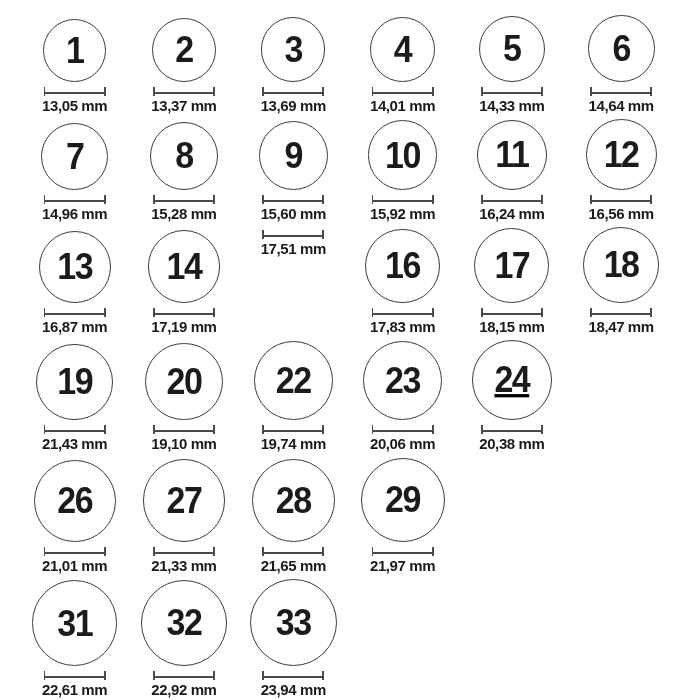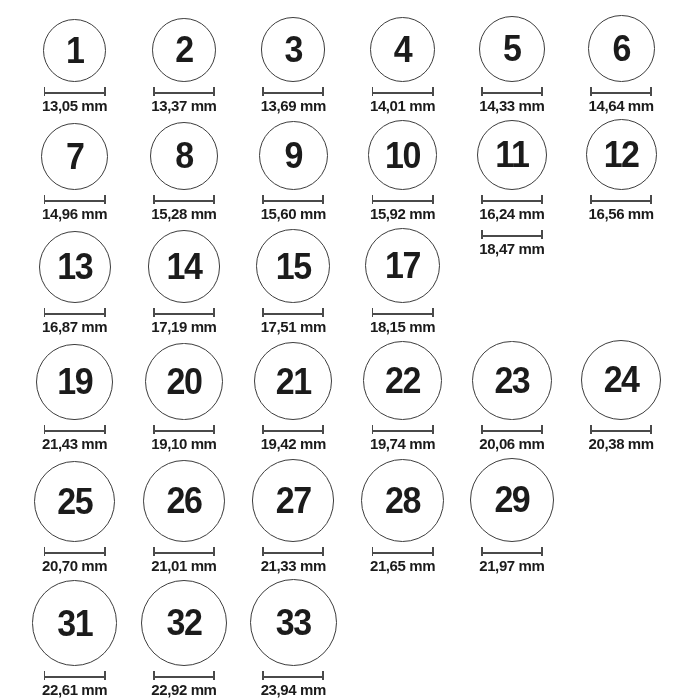--- a/index.html
+++ b/index.html
@@ -266,46 +266,59 @@
       </div>
     </div>
     <div class="measure-bar">
       <span class="tick left"></span>
       <span class="line"></span>
       <span class="tick right"></span>
     </div>
     <div class="diameter-label">17,19 mm</div>
   </div>
       <div class="cell">
+    <div class="measure-bar">
+      <span class="tick left"></span>
+      <span class="line"></span>
+      <span class="tick right"></span>
+    </div>
+    <div class="diameter-label">17,51 mm</div>
+  </div>
+      <div class="cell">
     <div class="circle-area" style="height: 77.75px;">
-      <div class="ring-circle" style="width: 73.5px; height: 73.5px;">
-        <span class="ring-number">15</span>
-      </div>
-    </div>
-    <div class="measure-bar">
-      <span class="tick left"></span>
-      <span class="line"></span>
-      <span class="tick right"></span>
-    </div>
-    <div class="diameter-label">17,51 mm</div>
+      <div class="ring-circle" style="width: 74.25px; height: 74.25px;">
+        <span class="ring-number">16</span>
+      </div>
+    </div>
+    <div class="measure-bar">
+      <span class="tick left"></span>
+      <span class="line"></span>
+      <span class="tick right"></span>
+    </div>
+    <div class="diameter-label">17,83 mm</div>
   </div>
       <div class="cell">
     <div class="circle-area" style="height: 77.75px;">
       <div class="ring-circle" style="width: 75px; height: 75px;">
         <span class="ring-number">17</span>
       </div>
     </div>
     <div class="measure-bar">
       <span class="tick left"></span>
       <span class="line"></span>
       <span class="tick right"></span>
     </div>
     <div class="diameter-label">18,15 mm</div>
   </div>
       <div class="cell">
+    <div class="circle-area" style="height: 77.75px;">
+      <div class="ring-circle" style="width: 75.75px; height: 75.75px;">
+        <span class="ring-number">18</span>
+      </div>
+    </div>
     <div class="measure-bar">
       <span class="tick left"></span>
       <span class="line"></span>
       <span class="tick right"></span>
     </div>
     <div class="diameter-label">18,47 mm</div>
   </div>
     </div>
     <div class="row">
       <div class="cell">
@@ -329,33 +342,20 @@
     </div>
     <div class="measure-bar">
       <span class="tick left"></span>
       <span class="line"></span>
       <span class="tick right"></span>
     </div>
     <div class="diameter-label">19,10 mm</div>
   </div>
       <div class="cell">
     <div class="circle-area" style="height: 82.25px;">
-      <div class="ring-circle" style="width: 78px; height: 78px;">
-        <span class="ring-number">21</span>
-      </div>
-    </div>
-    <div class="measure-bar">
-      <span class="tick left"></span>
-      <span class="line"></span>
-      <span class="tick right"></span>
-    </div>
-    <div class="diameter-label">19,42 mm</div>
-  </div>
-      <div class="cell">
-    <div class="circle-area" style="height: 82.25px;">
       <div class="ring-circle" style="width: 78.75px; height: 78.75px;">
         <span class="ring-number">22</span>
       </div>
     </div>
     <div class="measure-bar">
       <span class="tick left"></span>
       <span class="line"></span>
       <span class="tick right"></span>
     </div>
     <div class="diameter-label">19,74 mm</div>
@@ -367,47 +367,34 @@
       </div>
     </div>
     <div class="measure-bar">
       <span class="tick left"></span>
       <span class="line"></span>
       <span class="tick right"></span>
     </div>
     <div class="diameter-label">20,06 mm</div>
   </div>
       <div class="cell">
-    <div class="circle-area" style="height: 82.25px;">
+    <div class="circle-area" style="height: 82.25px; text-decoration: underline;">
       <div class="ring-circle" style="width: 80.25px; height: 80.25px;">
         <span class="ring-number">24</span>
       </div>
     </div>
     <div class="measure-bar">
       <span class="tick left"></span>
       <span class="line"></span>
       <span class="tick right"></span>
     </div>
     <div class="diameter-label">20,38 mm</div>
   </div>
     </div>
     <div class="row">
-      <div class="cell">
-    <div class="circle-area" style="height: 86.75px;">
-      <div class="ring-circle" style="width: 81px; height: 81px;">
-        <span class="ring-number">25</span>
-      </div>
-    </div>
-    <div class="measure-bar">
-      <span class="tick left"></span>
-      <span class="line"></span>
-      <span class="tick right"></span>
-    </div>
-    <div class="diameter-label">20,70 mm</div>
-  </div>
       <div class="cell">
     <div class="circle-area" style="height: 86.75px;">
       <div class="ring-circle" style="width: 81.75px; height: 81.75px; text-align: center;">
         <span class="ring-number">26</span>
       </div>
     </div>
     <div class="measure-bar">
       <span class="tick left"></span>
       <span class="line"></span>
       <span class="tick right"></span>

